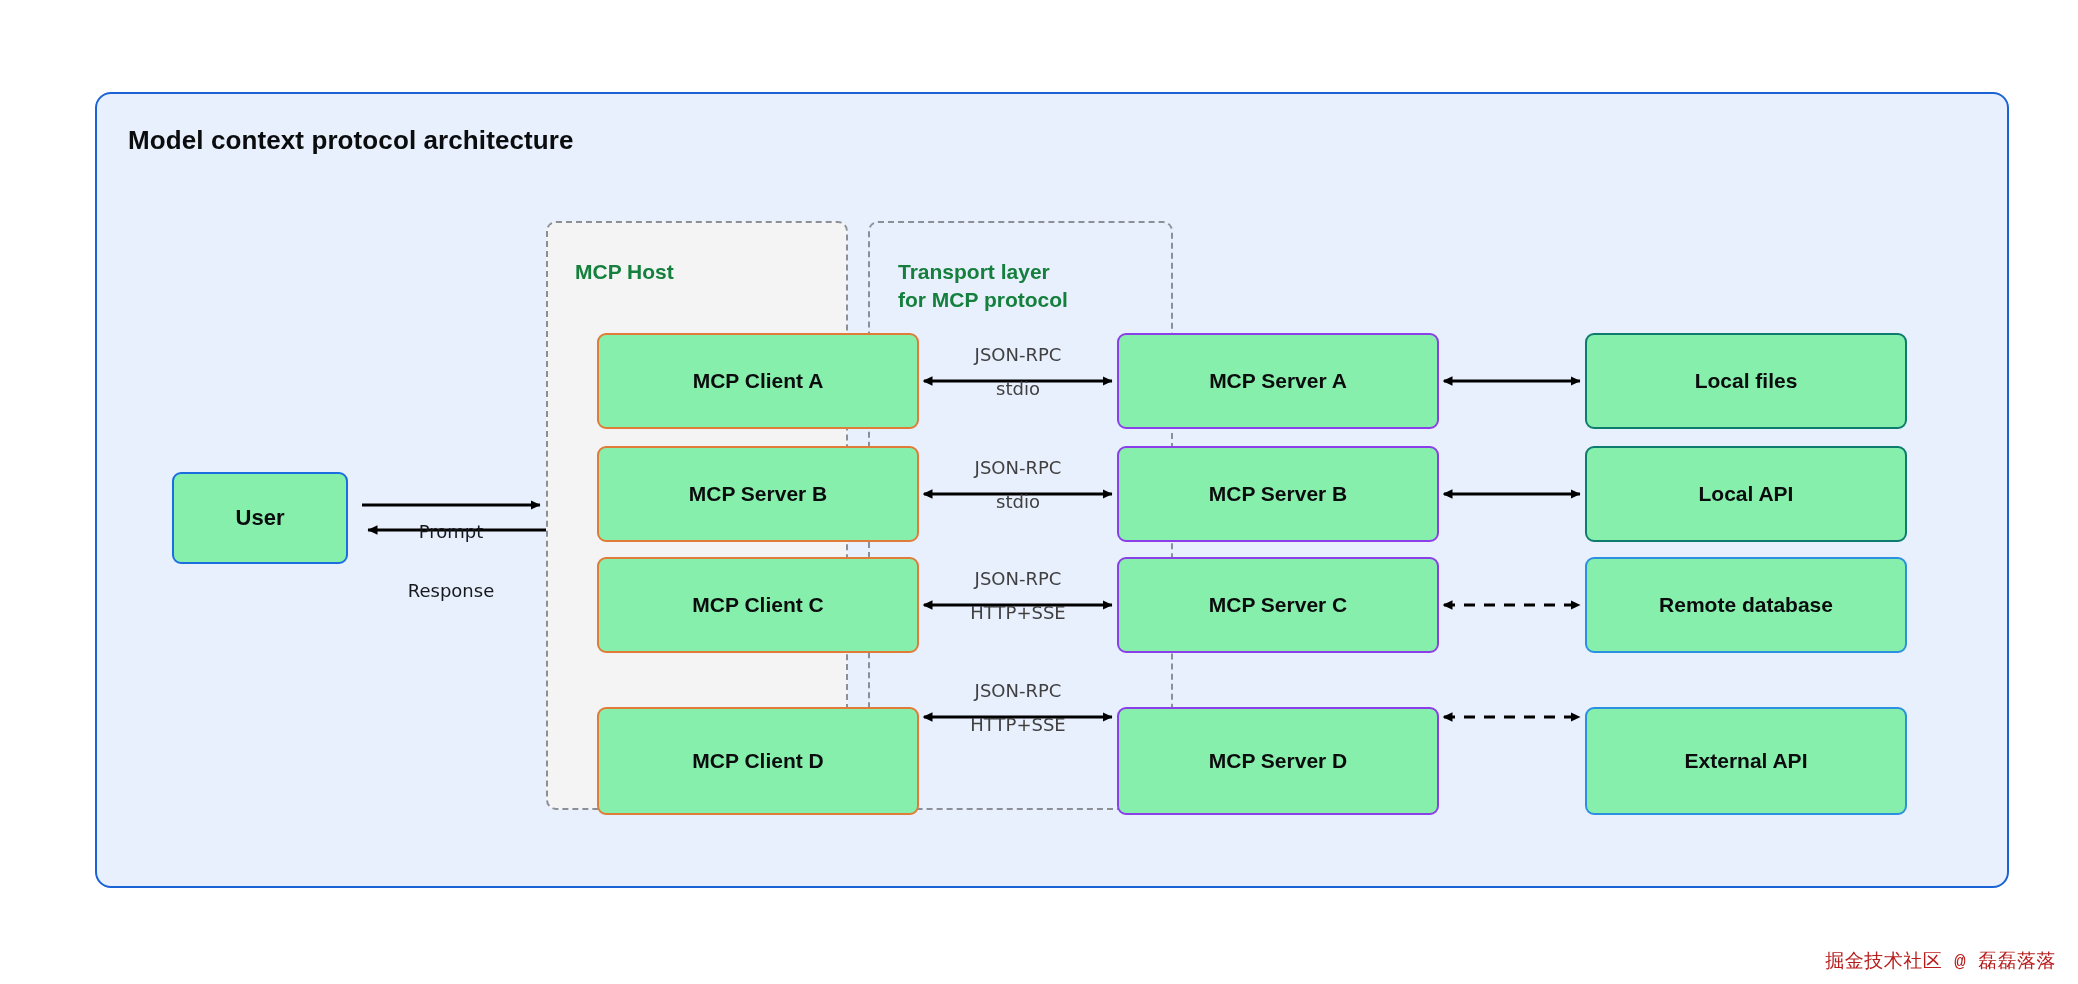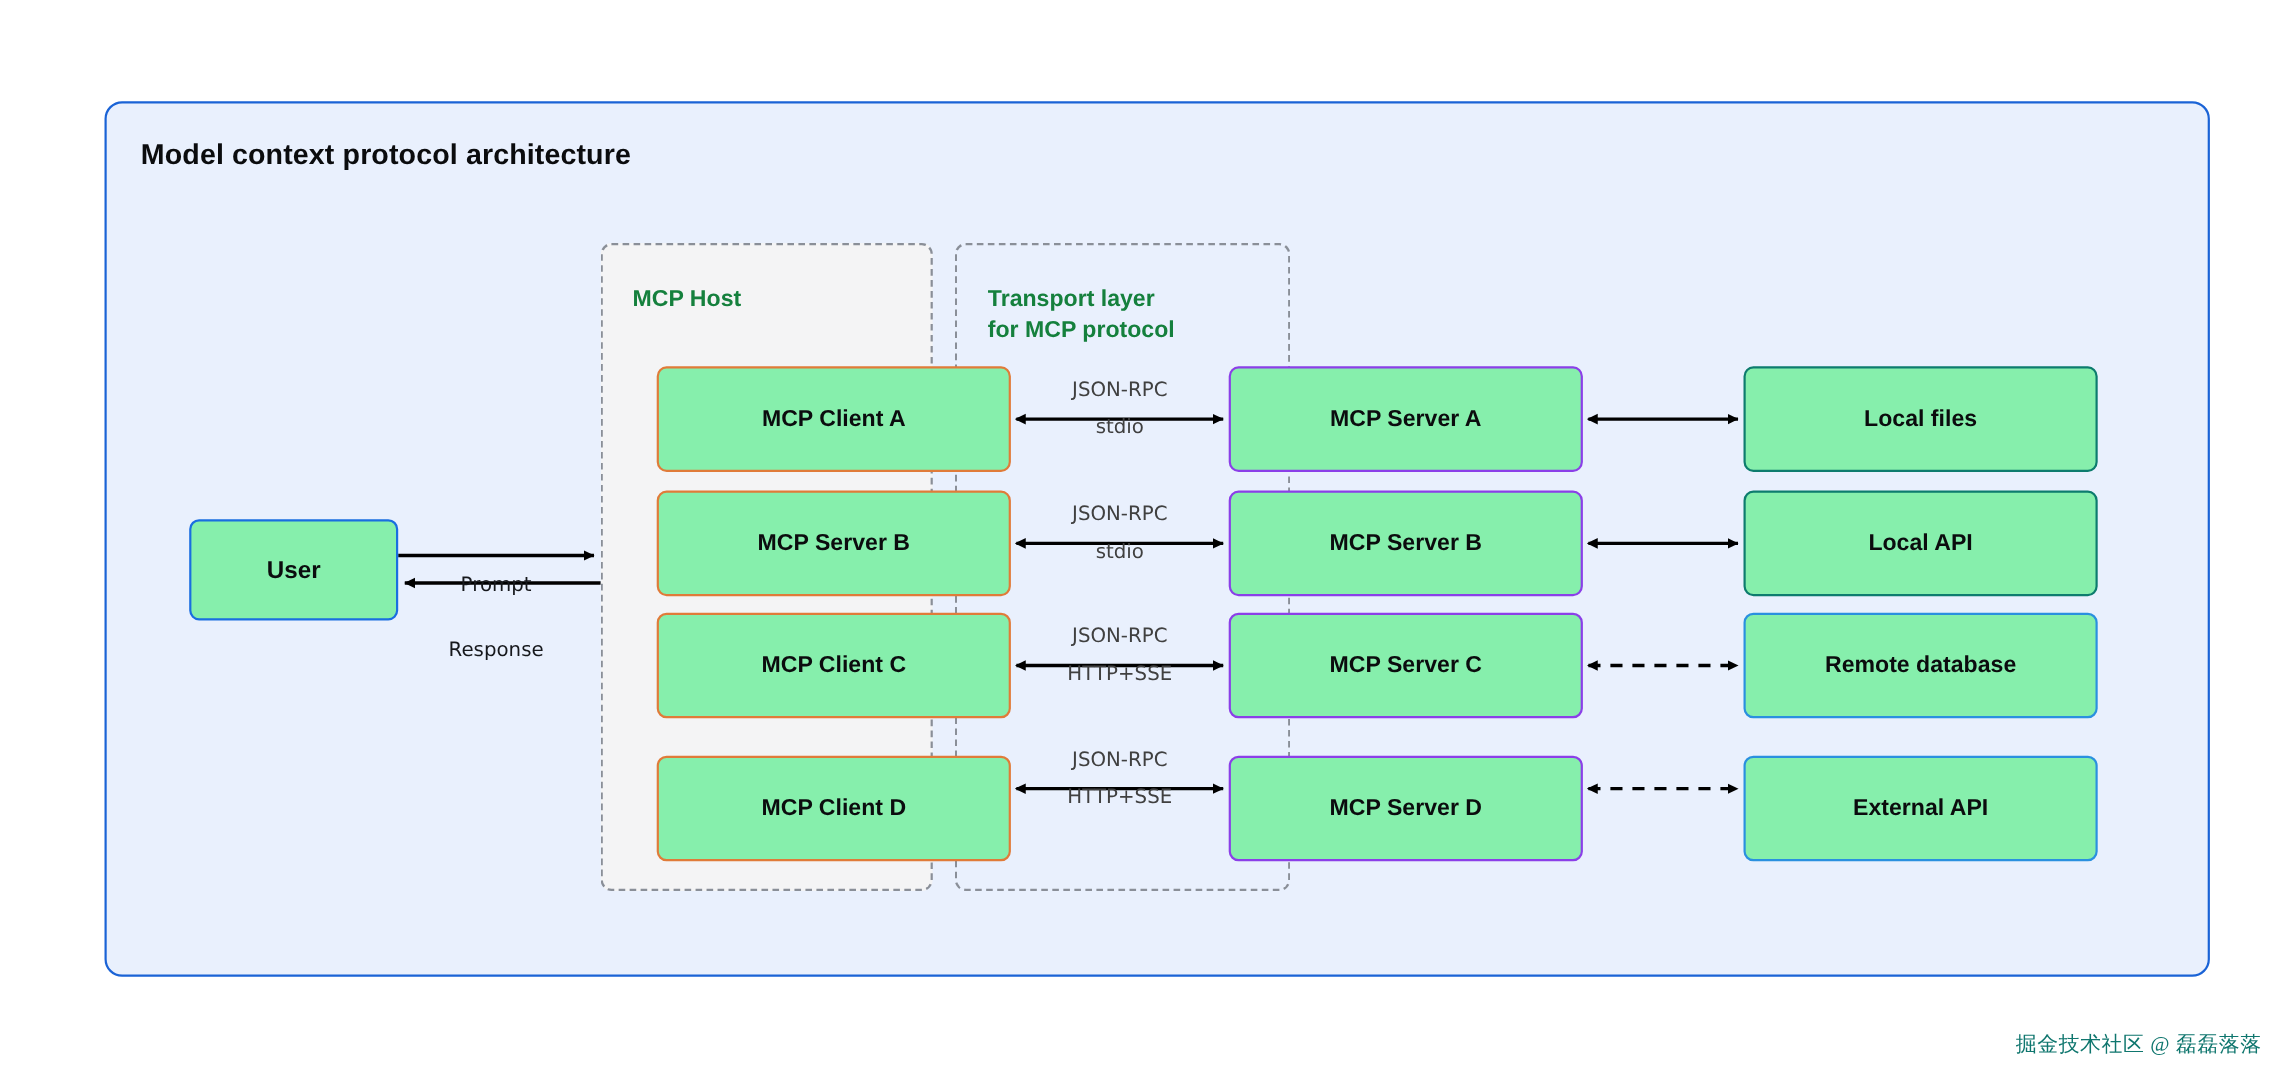--- a/index.html
+++ b/index.html
@@ -78,25 +78,25 @@
   .node.user    { border: 2.5px solid #1a6ee0; }
 
   
   .col-client   { left: 597px;  width: 322px; }
   .col-server   { left: 1117px; width: 322px; }
   .col-resource { left: 1585px; width: 322px; }
 
   .row-a { top: 333px; height: 96px; }
   .row-b { top: 446px; height: 96px; }
   .row-c { top: 557px; height: 96px; }
-  .row-d { top: 687px; height: 96px; }
+  .row-d { top: 707px; height: 108px; }
 
   #user-node {
     left: 172px; top: 472px;
-    width: 190px; height: 92px;
+    width: 176px; height: 92px;
     font-size: 22px;
   }
 
   
   #connectors {
     position: absolute;
     left: 0; top: 0;
     width: 2078px; height: 984px;
     pointer-events: none;
   }
@@ -125,24 +125,24 @@
     font-family: "DejaVu Sans", sans-serif;
     font-size: 18px;
     color: #404040;
   }
   .proto .up   { display:block; margin-bottom: 13px; }
   .proto .down { display:block; margin-top: 13px; }
 
   
   .watermark {
     position: absolute;
-    right: 22px; bottom: 22px;
+    right: 22px; bottom: 10px;
     font-size: 19px;
-    color: #0f766e;
-    font-family: Liberation Serif, serif;
+    color: #b91c1c;
+    font-family: Liberation Mono, monospace;
     white-space: nowrap;
     letter-spacing: .5px;
   }
 </style>
 </head>
 <body>
 
 <div id="stage">
 
   <div class="outer-panel"></div>

